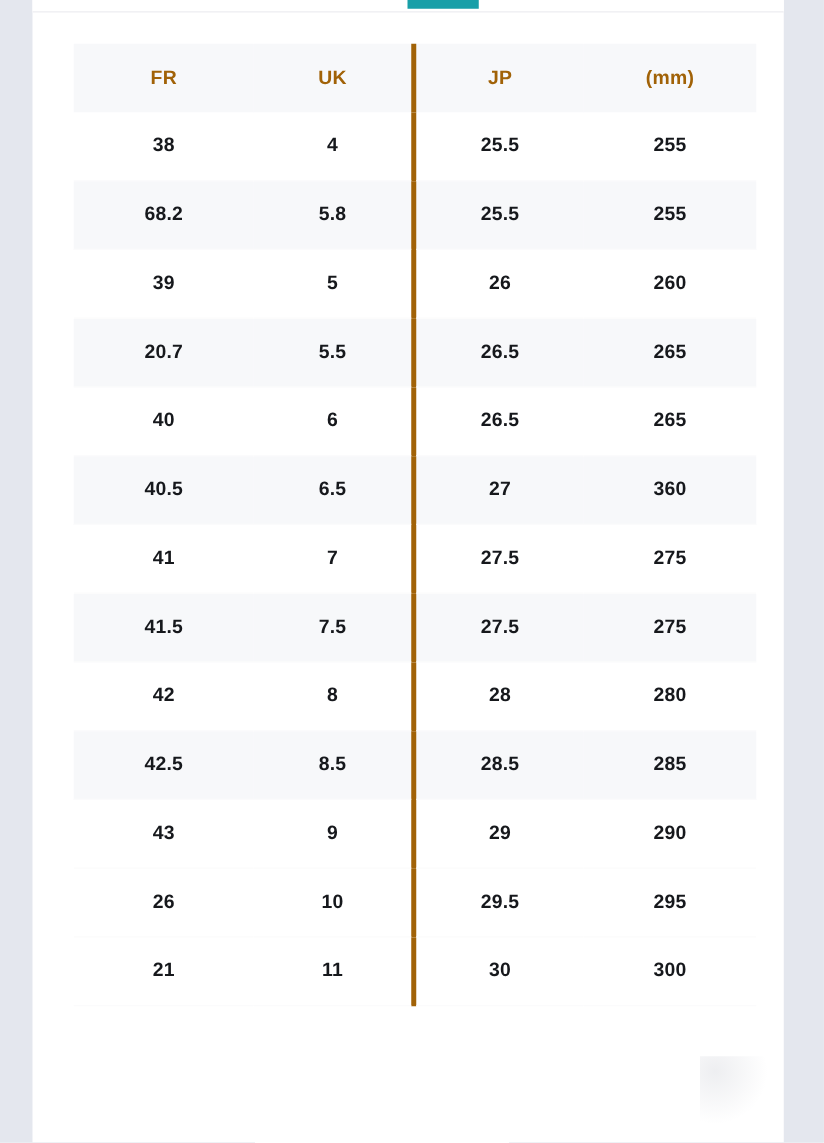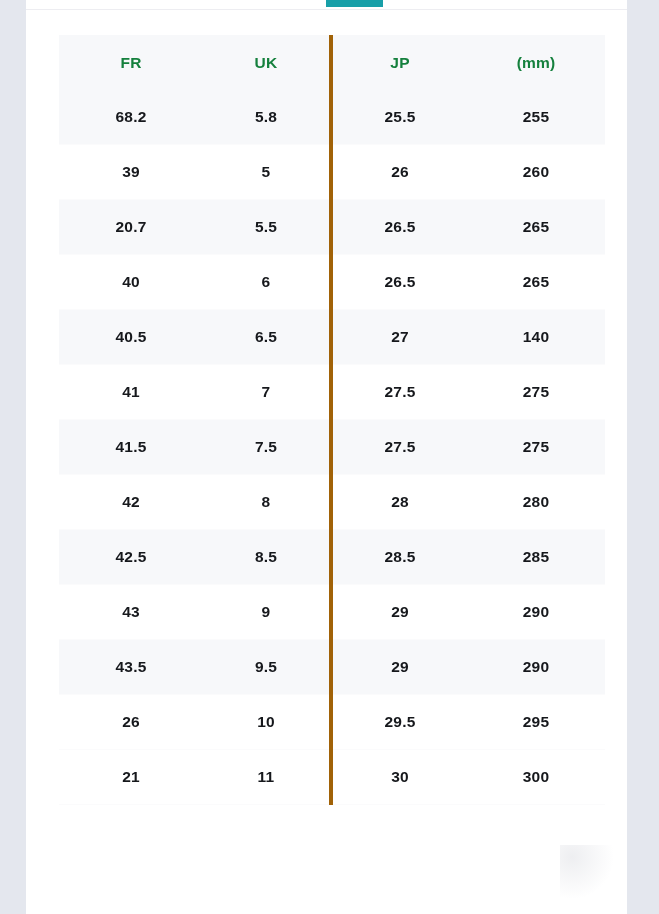--- a/index.html
+++ b/index.html
@@ -82,21 +82,21 @@
     color: #16181c;
     letter-spacing: 0.2px;
     border: 0;
   }
 
   #size-table thead th {
     height: 55px;
     background: #f7f8fa;
     font-size: 15.5px;
     font-weight: bold;
-    color: #15803d;
+    color: #a16207;
   }
 
   
   #size-table th.split,
   #size-table td.split {
     border-left: 4px solid #a16207;
   }
 
   #size-table tbody tr.odd  td { background: #ffffff; }
   #size-table tbody tr.even td { background: #f7f8fa; }
@@ -139,20 +139,26 @@
     </colgroup>
     <thead>
       <tr>
         <th>FR</th>
         <th>UK</th>
         <th class="split">JP</th>
         <th>(mm)</th>
       </tr>
     </thead>
     <tbody id="size-table-body">
+        <tr class="odd">
+          <td>38</td>
+          <td>4</td>
+          <td class="split">25.5</td>
+          <td>255</td>
+        </tr>
         <tr class="even">
           <td>68.2</td>
           <td>5.8</td>
           <td class="split">25.5</td>
           <td>255</td>
         </tr>
         <tr class="odd">
           <td>39</td>
           <td>5</td>
           <td class="split">26</td>
@@ -167,21 +173,21 @@
         <tr class="odd">
           <td>40</td>
           <td>6</td>
           <td class="split">26.5</td>
           <td>265</td>
         </tr>
         <tr class="even">
           <td>40.5</td>
           <td>6.5</td>
           <td class="split">27</td>
-          <td>140</td>
+          <td>360</td>
         </tr>
         <tr class="odd">
           <td>41</td>
           <td>7</td>
           <td class="split">27.5</td>
           <td>275</td>
         </tr>
         <tr class="even">
           <td>41.5</td>
           <td>7.5</td>
@@ -199,26 +205,20 @@
           <td>8.5</td>
           <td class="split">28.5</td>
           <td>285</td>
         </tr>
         <tr class="odd">
           <td>43</td>
           <td>9</td>
           <td class="split">29</td>
           <td>290</td>
         </tr>
-        <tr class="even">
-          <td>43.5</td>
-          <td>9.5</td>
-          <td class="split">29</td>
-          <td>290</td>
-        </tr>
         <tr class="odd">
           <td>26</td>
           <td>10</td>
           <td class="split">29.5</td>
           <td>295</td>
         </tr>
         <tr class="odd">
           <td>21</td>
           <td>11</td>
           <td class="split">30</td>

